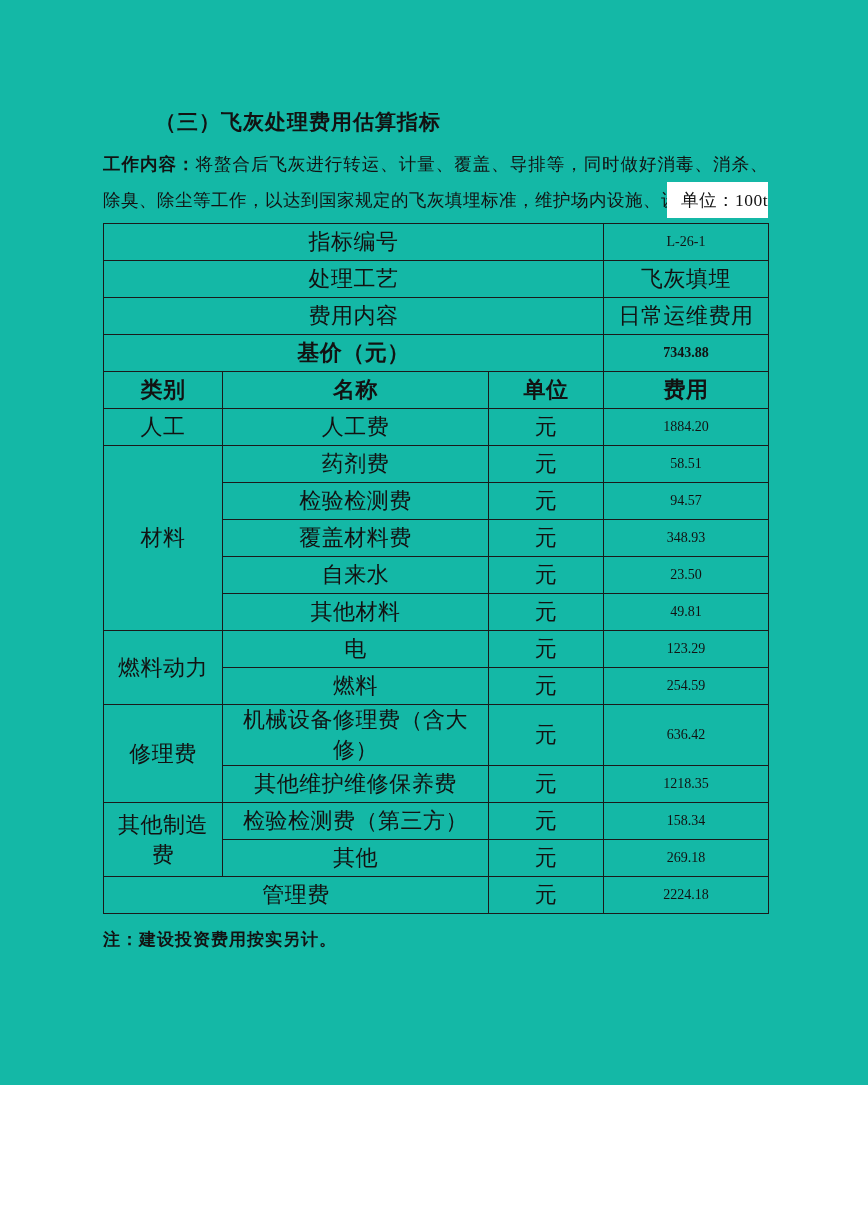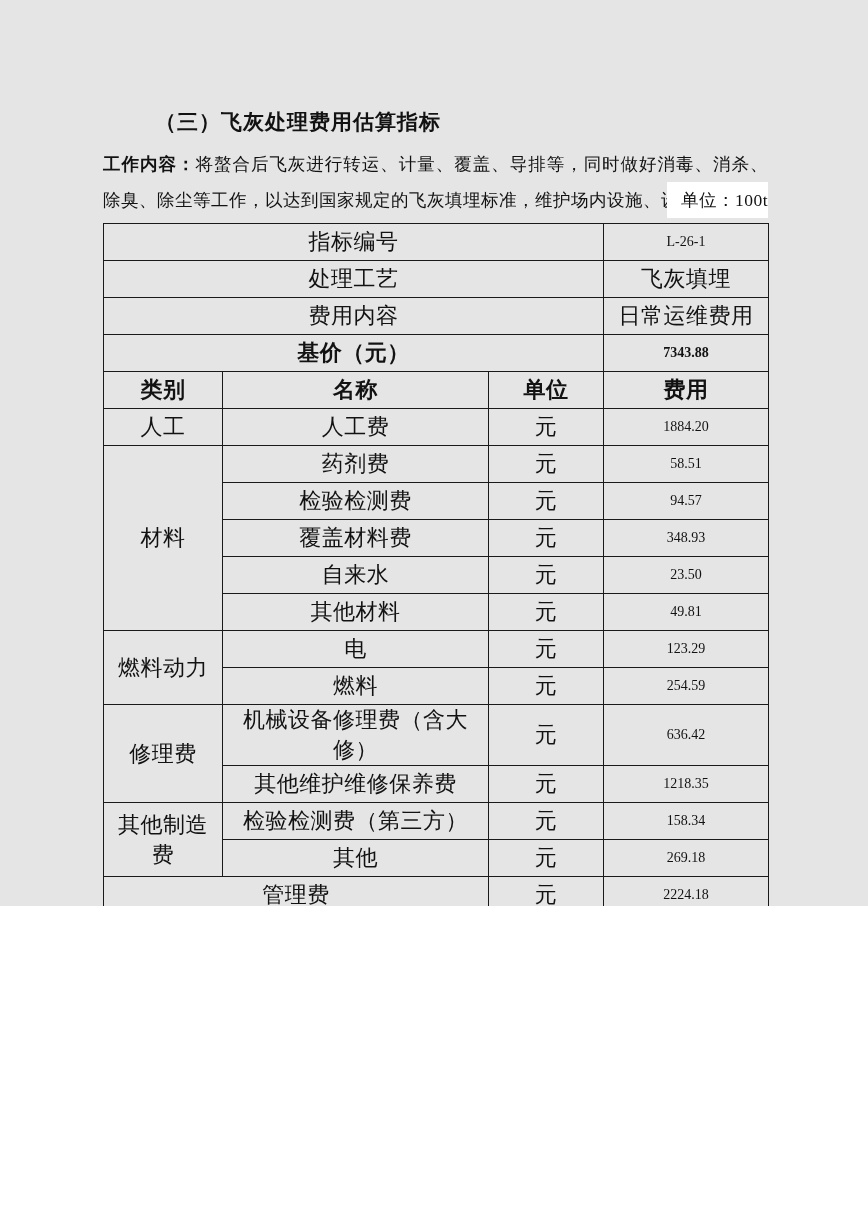--- a/index.html
+++ b/index.html
@@ -1,21 +1,21 @@
 <!DOCTYPE html>
 <html><head>
 <meta charset="utf-8">
 <style>
   * { box-sizing: border-box; }
   html, body { margin: 0; padding: 0; background: #ffffff; }
   .page {
     position: relative;
     width: 868px;
-    height: 906px;
-    background: #e5e5e5;
+    height: 1085px;
+    background: #14b8a6;
     font-family: "Liberation Serif", "DejaVu Serif", serif;
     color: #121212;
     overflow: hidden;
   }
   .content { width: 665px; margin: 0 auto 0 103px; }
   .doc-title {
     margin: 108px 0 0 52px;
     font-size: 21px;
     line-height: 28px;
     font-weight: bold;
@@ -190,16 +190,17 @@
         </tr>
 
         <tr>
           <td colspan="2">管理费</td>
           <td>元</td>
           <td class="num">2224.18</td>
         </tr>
       </tbody>
     </table>
 
+    <div class="note">注：建设投资费用按实另计。</div>
   </div>
 
   <div class="page-number">82</div>
 </div>
 
 </body></html>

